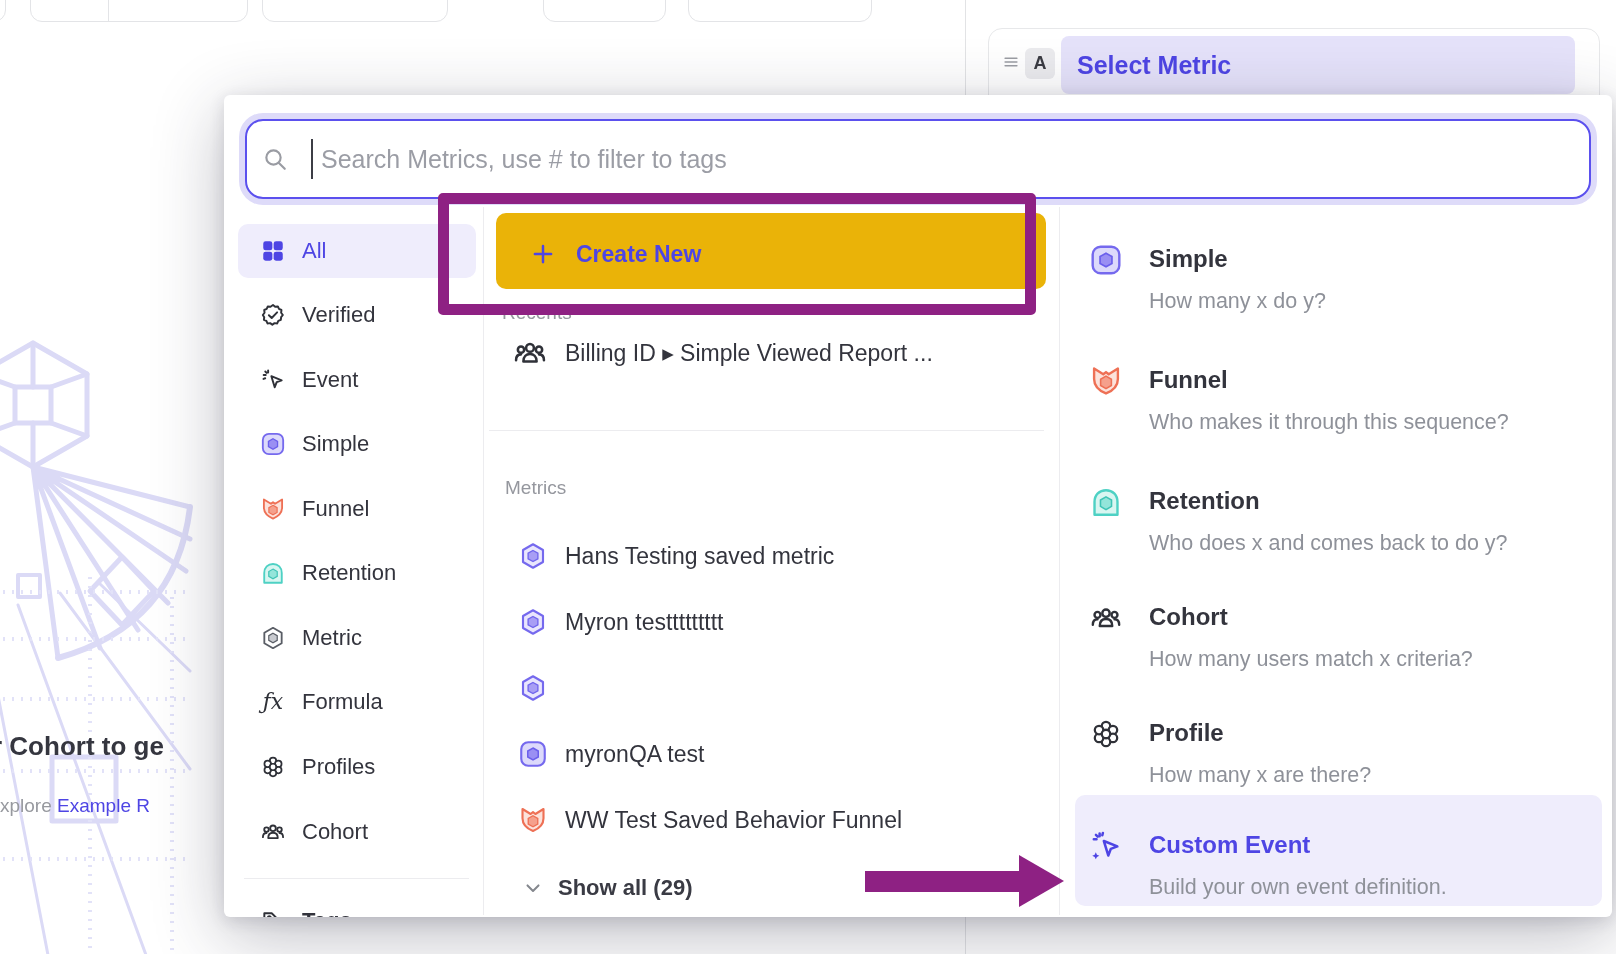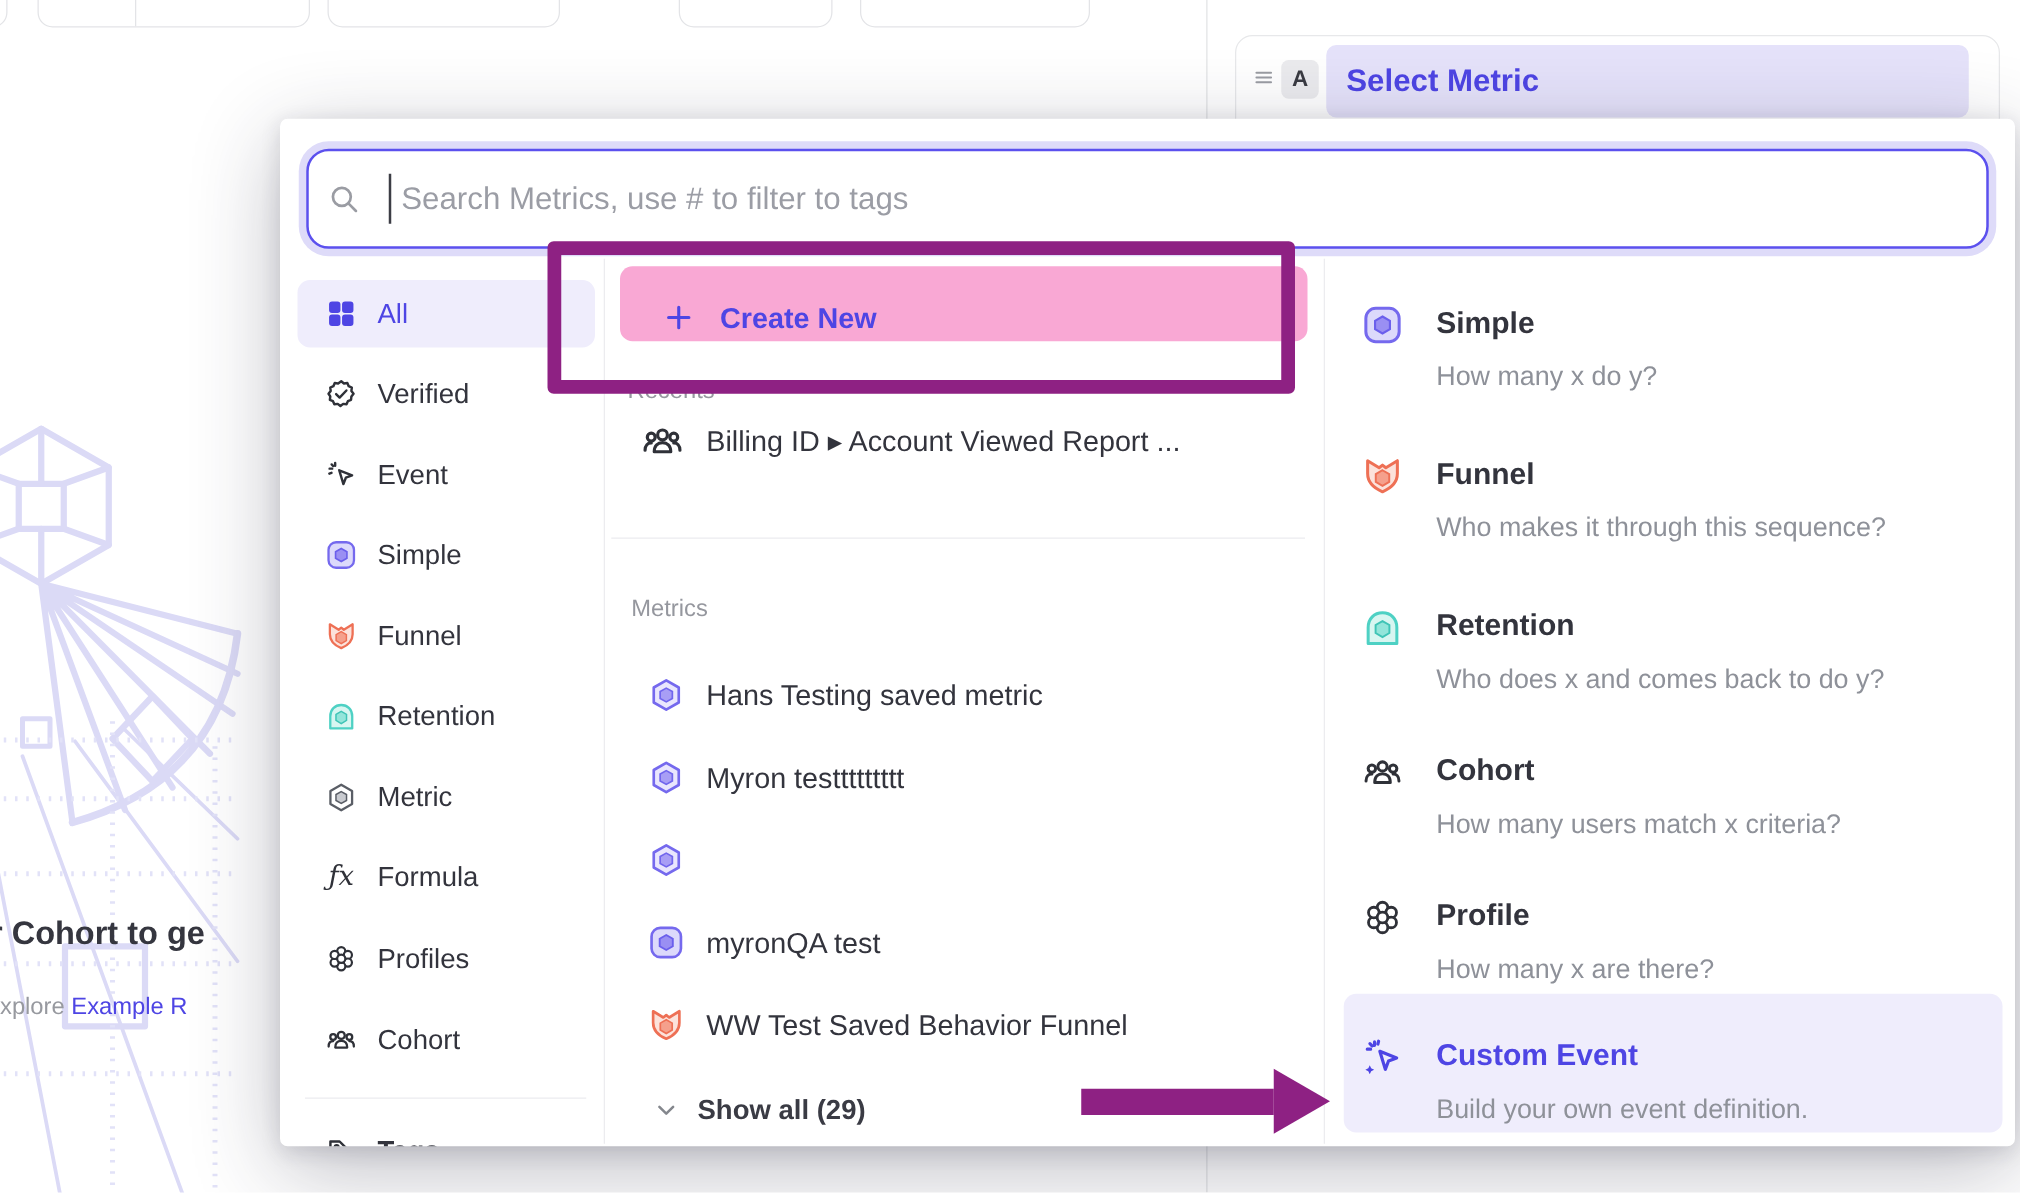--- a/index.html
+++ b/index.html
@@ -49,21 +49,21 @@
   .vdiv{position:absolute;top:112px;height:708px;width:1px;background:#ECECEF;}
   .hdiv{position:absolute;height:1px;background:#ECECEF;}
 
   .sb-row{position:absolute;left:14px;width:238px;height:54px;border-radius:10px;cursor:pointer;}
   .sb-row.active{background:var(--row-lav);}
   .sb-row .ic{position:absolute;left:22px;top:14px;width:26px;height:26px;}
   .sb-row .lb{position:absolute;left:64px;top:0;line-height:54px;font-size:22px;font-weight:500;color:var(--text-dark);white-space:nowrap;}
   .sb-row.active .lb{color:var(--accent);}
   .fx{font-family:"DejaVu Serif","Liberation Serif",serif;font-style:italic;font-size:22px;color:#2F3138;line-height:26px;display:block;text-align:center;}
 
-  .create-btn{position:absolute;left:272px;top:118px;width:550px;height:60px;background:#f9a8d4;border-radius:10px;cursor:pointer;}
+  .create-btn{position:absolute;left:272px;top:118px;width:550px;height:76px;background:#eab308;border-radius:10px;cursor:pointer;}
   .create-btn .ic{position:absolute;left:34px;top:28px;width:26px;height:26px;}
   .create-btn .lb{position:absolute;left:80px;top:0;line-height:82px;font-size:23px;font-weight:600;color:var(--accent);}
 
   .sec-h{position:absolute;font-size:19px;color:var(--heading-gray);line-height:28px;white-space:nowrap;}
   .mid-row{position:absolute;left:272px;width:545px;height:56px;cursor:pointer;}
   .mid-row .ic{position:absolute;left:22px;top:13px;width:30px;height:30px;}
   .mid-row .ic.big{left:16px;top:4px;width:36px;height:36px;}
   .mid-row .lb{position:absolute;left:69px;top:0;line-height:56px;font-size:23px;font-weight:500;color:var(--text-dark);white-space:nowrap;}
   .showall{position:absolute;left:272px;top:773px;width:360px;height:40px;cursor:pointer;}
   .showall .ic{position:absolute;left:26px;top:9px;width:22px;height:22px;}
@@ -271,21 +271,21 @@
 
     <div class="mid-row" style="top:236px;height:44px;">
       <span class="ic big">
           <svg viewBox="0 0 24 24" fill="none" stroke="#2F3138" stroke-width="1.7" stroke-linecap="round" stroke-linejoin="round">
             <circle cx="6" cy="9.8" r="2.1"></circle>
             <circle cx="18" cy="9.8" r="2.1"></circle>
             <circle cx="12" cy="8.6" r="2.6"></circle>
             <path d="M2.7 16.8c0-2.6 1.5-3.9 3.3-3.9M21.3 16.8c0-2.6-1.5-3.9-3.3-3.9M7.6 17.6c0-3.4 2-4.9 4.4-4.9s4.4 1.5 4.4 4.9z"></path>
           </svg>
         </span>
-      <span class="lb" style="line-height:44px;">Billing ID ▸ Account Viewed Report ...</span>
+      <span class="lb" style="line-height:44px;">Billing ID ▸ Simple Viewed Report ...</span>
     </div>
 
     <div class="hdiv" style="left:265px;top:335px;width:555px;"></div>
 
     <div class="sec-h" style="left:281px;top:379px;">Metrics</div>
 
     <div class="mid-row" style="top:433px;">
       <span class="ic">
           <svg viewBox="0 0 24 24">
             <path d="M12 2.6l8 4.6v9.6l-8 4.6-8-4.6V7.2z" fill="#E9E6FD" stroke="#7569EE" stroke-width="1.7" stroke-linejoin="round"></path>

